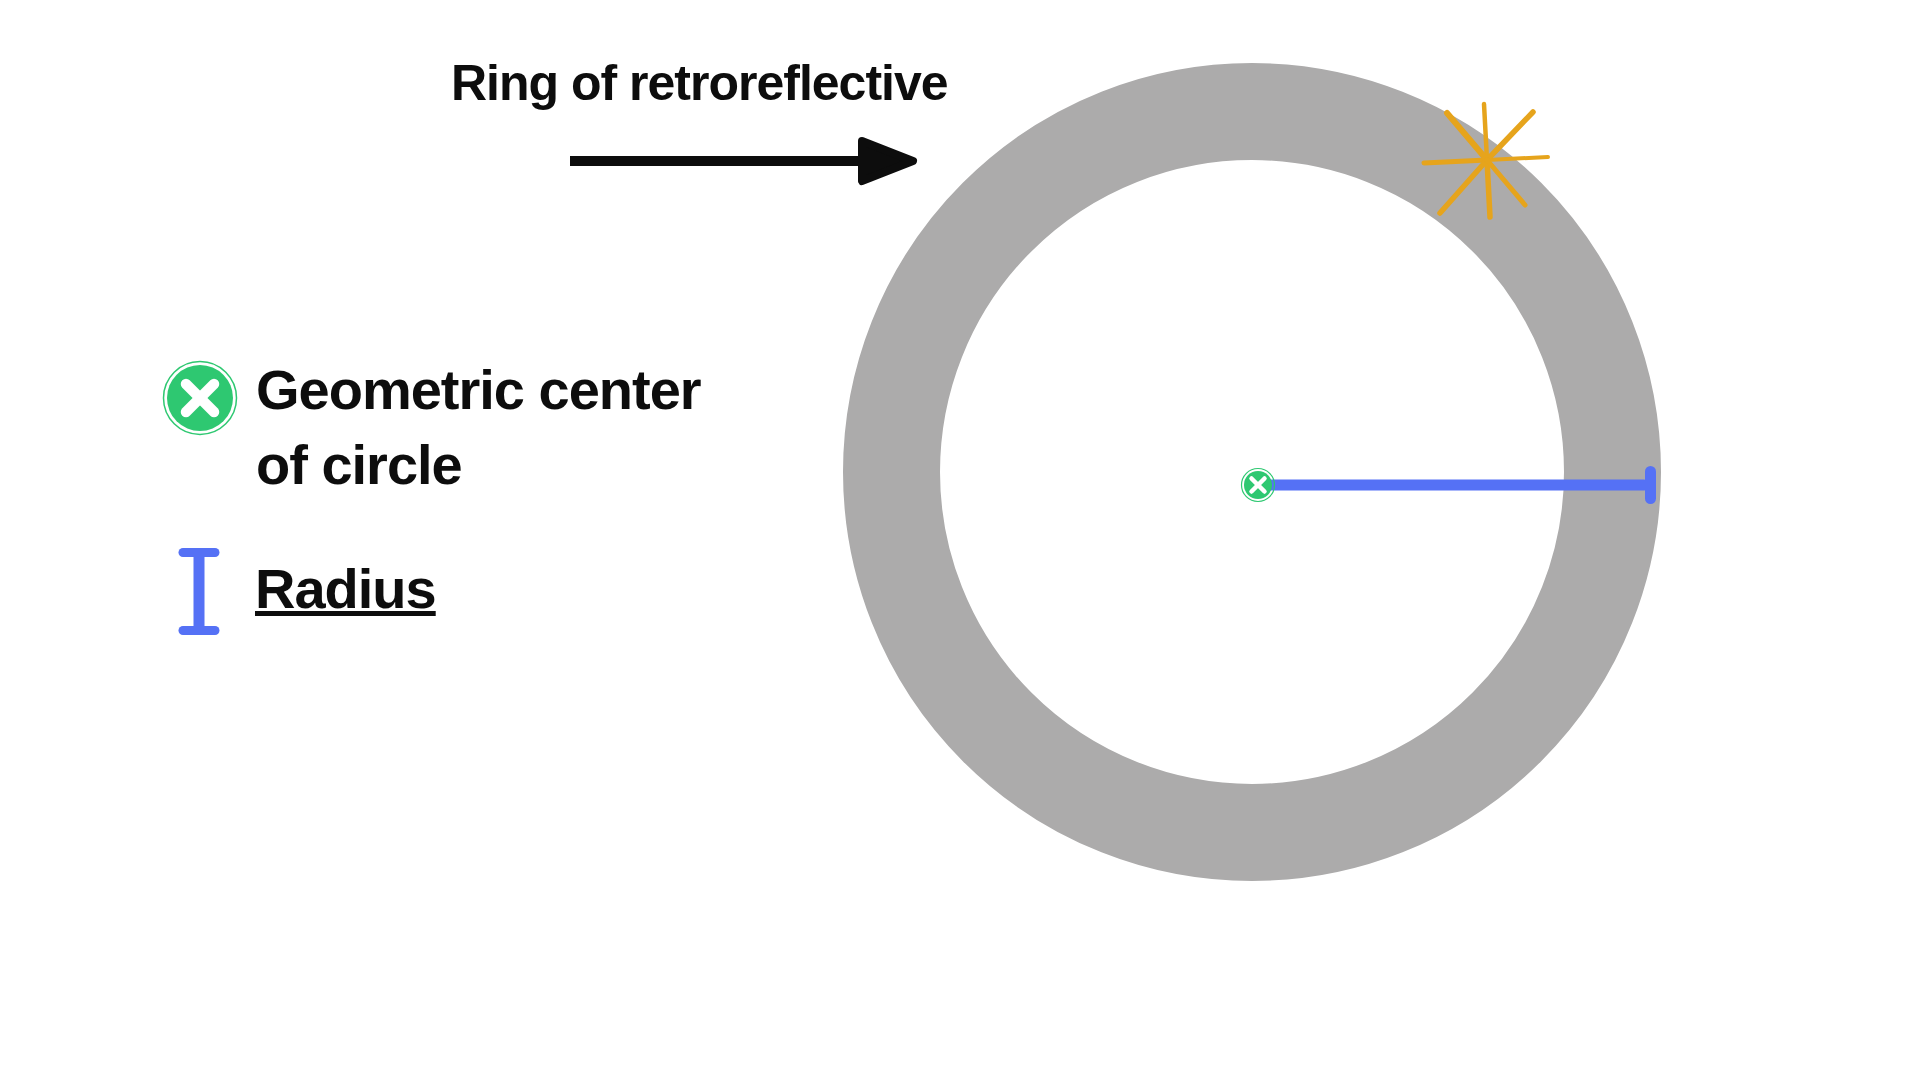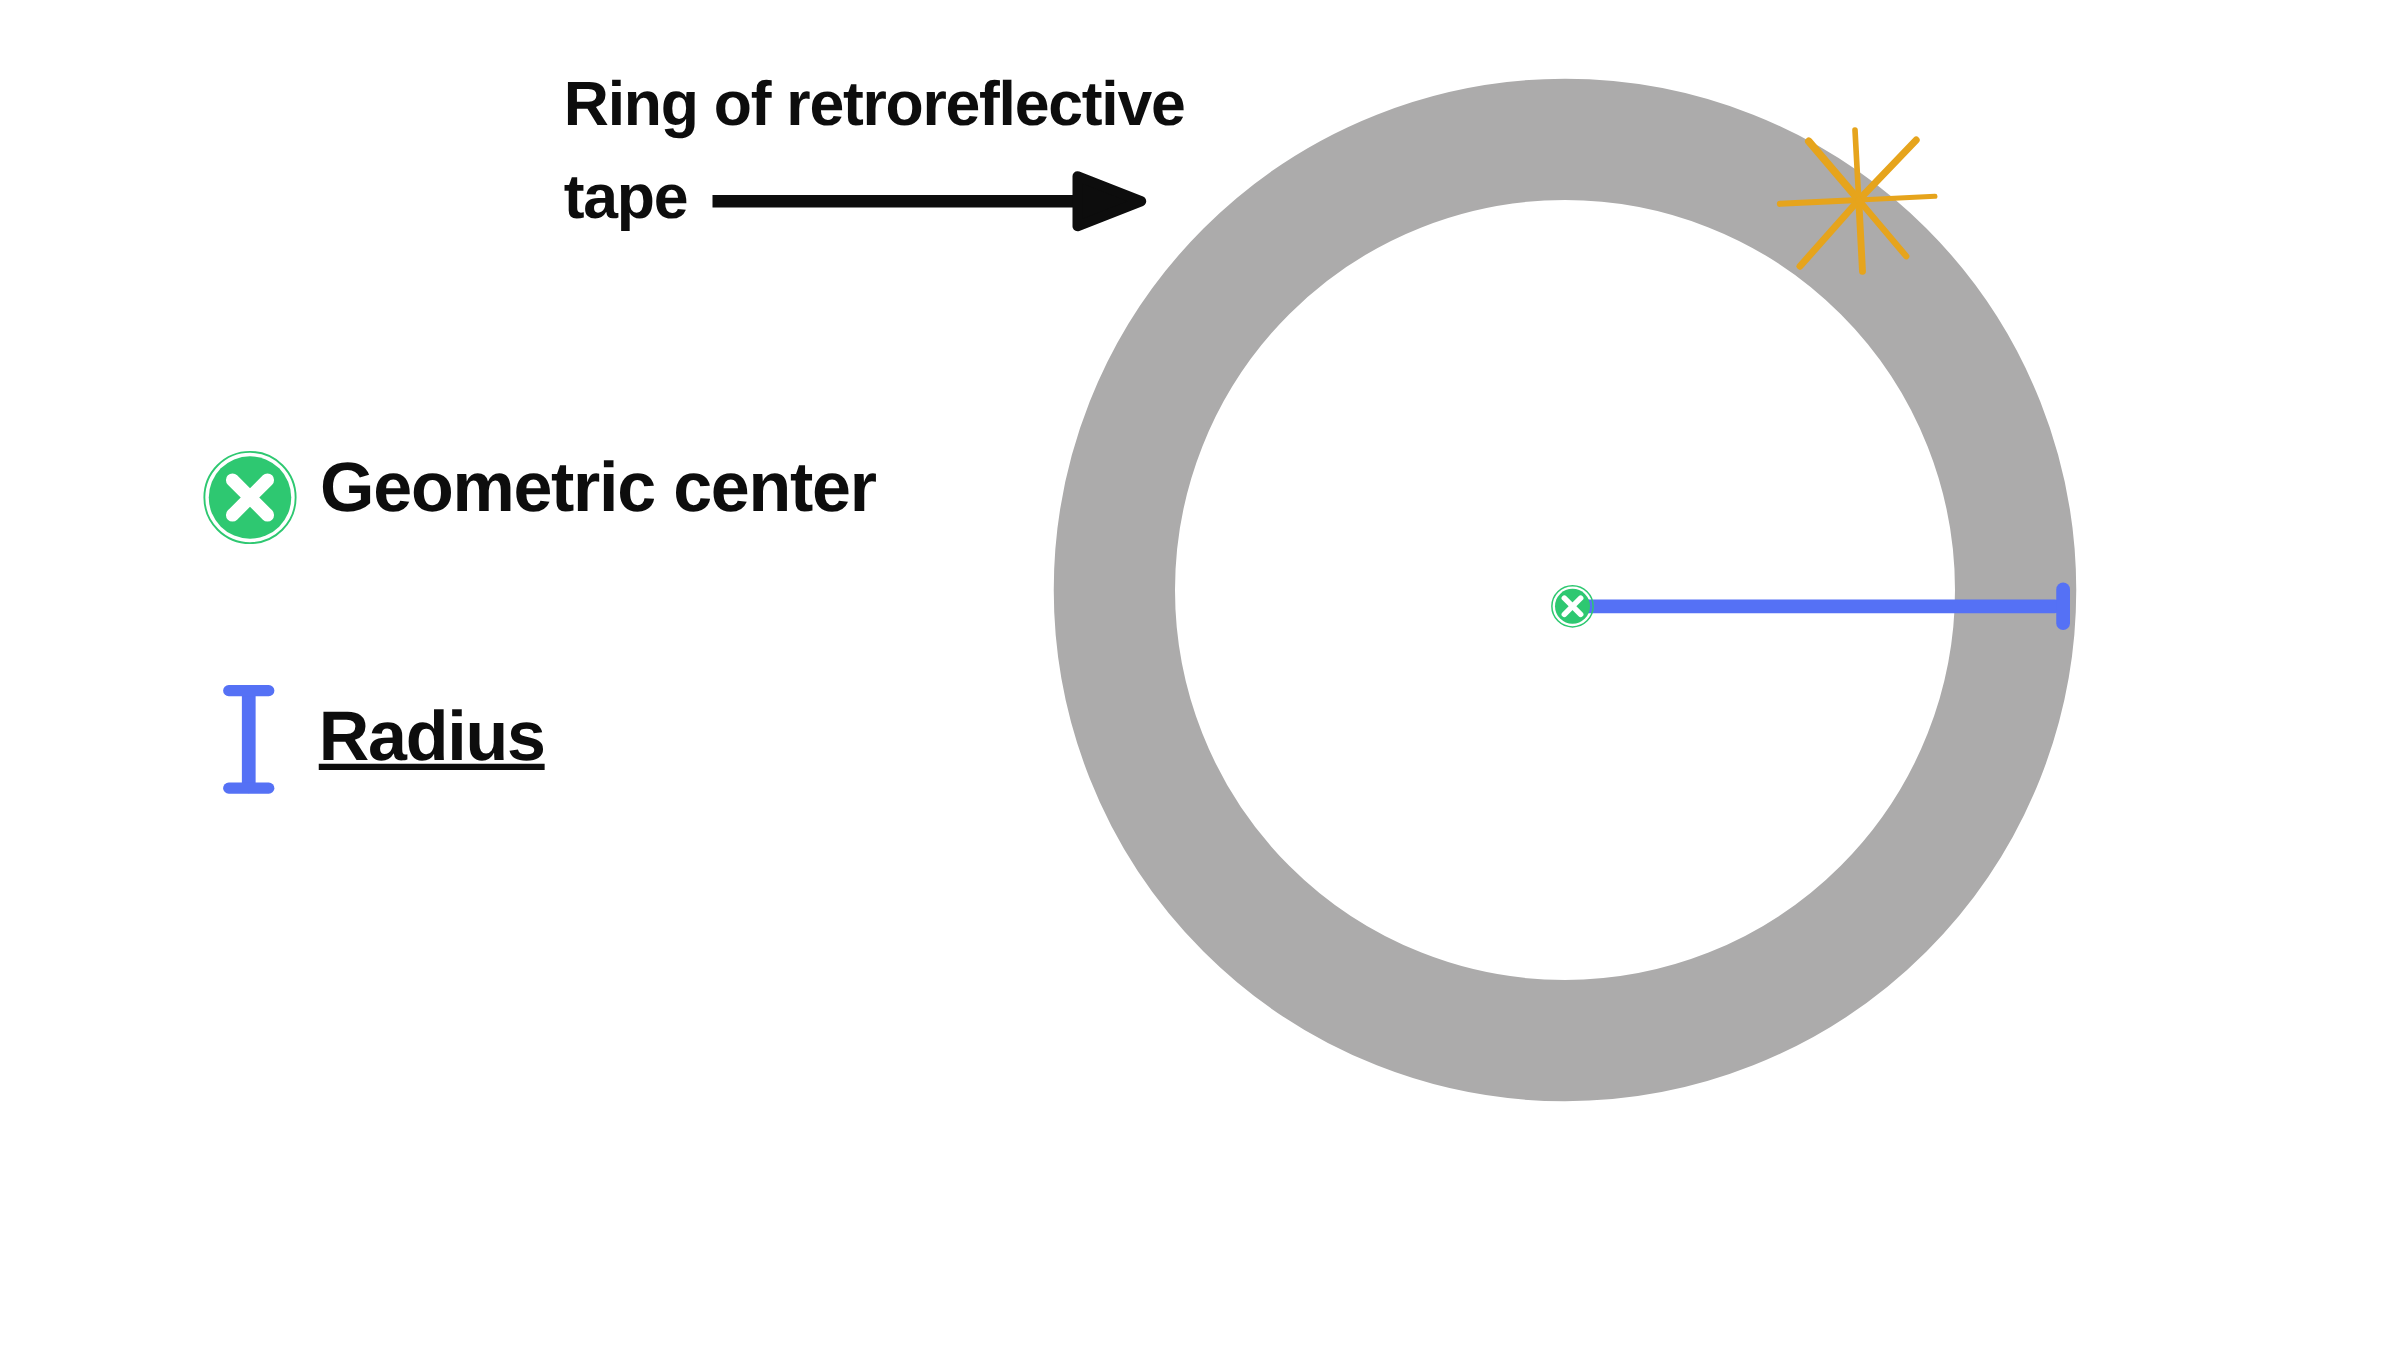--- a/index.html
+++ b/index.html
@@ -117,23 +117,23 @@
 
     <g>
       <line class="ibeam" x1="199" y1="554" x2="199" y2="629" stroke-width="11"></line>
       <line class="ibeam" x1="183" y1="552.5" x2="215" y2="552.5" stroke-width="9"></line>
       <line class="ibeam" x1="183" y1="630.5" x2="215" y2="630.5" stroke-width="9"></line>
     </g>
   </svg>
 
   <div class="label ring-label">
     <div>Ring of retroreflective</div>
-    <div>tape</div>
   </div>
 
   <div class="label legend-center-label">
     <div>Geometric center</div>
+    <div>of circle</div>
   </div>
 
   <div class="label legend-radius-label">Radius</div>
 
 
 </div>
 
 </body></html>

